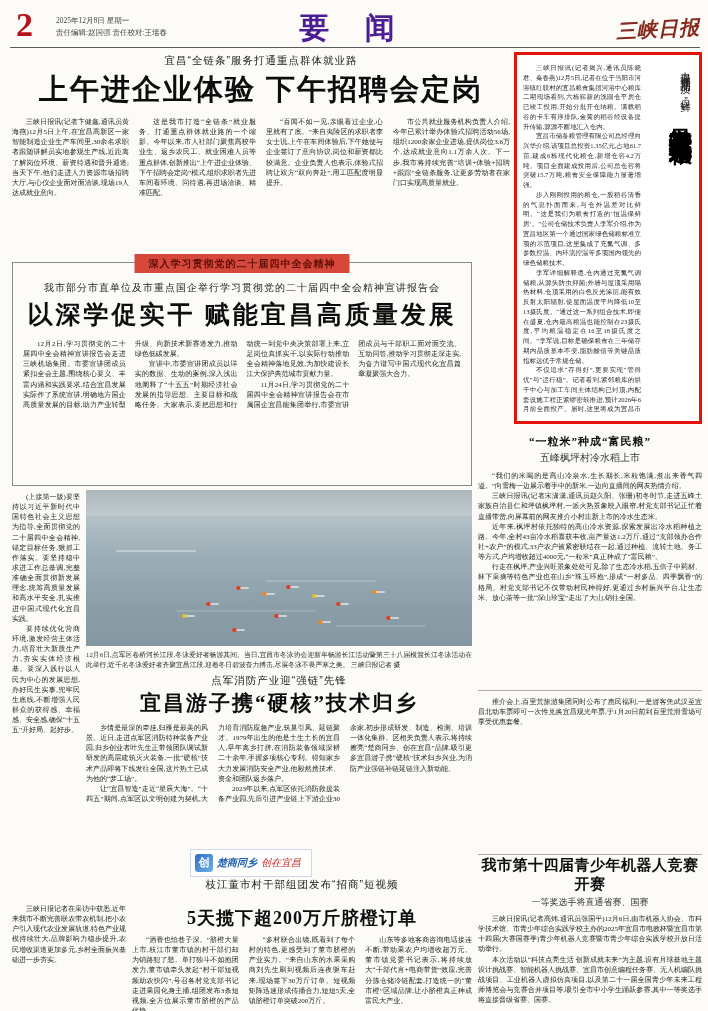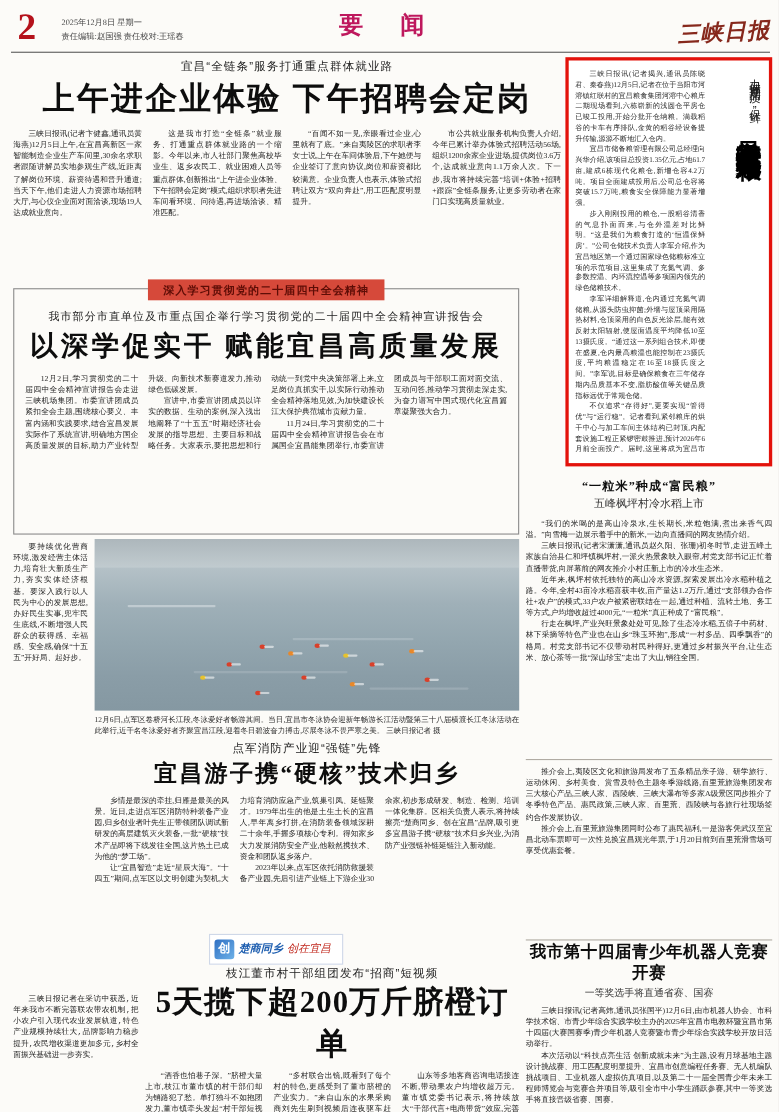--- a/index.html
+++ b/index.html
@@ -7,21 +7,21 @@
   .page {
     position:relative; width:708px; height:1011px; margin:0 auto;
     background:#fcfbf8; overflow:hidden;
     font-family:"Liberation Serif", serif; color:#1c1c1c;
   }
   
   .pagenum { position:absolute; left:16px; top:6px; font-size:34px; font-weight:bold;
     color:#b5121b; font-family:"Liberation Serif",serif; }
   .header-meta { position:absolute; left:56px; top:15px; font-size:7.5px; line-height:1.6; color:#444; }
   .section-title { position:absolute; left:0; right:0; top:8px; text-align:center;
-    font-size:22px; font-weight:bold; letter-spacing:14px; color:#be185d; }
+    font-size:30px; font-weight:bold; letter-spacing:14px; color:#4c1d95; }
   .masthead { position:absolute; right:8px; top:16px; font-size:20px; font-weight:bold;
     font-style:italic; color:#86281c; transform:rotate(-3deg); letter-spacing:1px; }
   .header-rule { position:absolute; left:10px; right:8px; top:47px; border-top:1.5px solid #5a5a5a; }
 
   
   .kicker { text-align:center; font-size:10.5px; color:#222; letter-spacing:1px;
     font-family:"Liberation Sans",sans-serif; }
   .headline { text-align:center; font-weight:bold; color:#0d0d0d; }
   .body-text { font-size:7px; line-height:1.45; text-align:justify; color:#232323; overflow:hidden; }
   .body-text p { text-indent:2em; margin:0; }
@@ -55,21 +55,21 @@
     font-family:"Liberation Sans",sans-serif; }
   .study-box .kicker { font-size:10px; margin-top:4px; }
   .study-box .headline { font-size:25px; letter-spacing:3px; margin-top:3px; }
   .study-box .body-text { margin-top:8px; height:146px; column-count:4; column-gap:9px; }
 
   
   .rail { position:absolute; left:12px; top:492px; width:68px; height:404px;
     font-size:7px; line-height:1.45; text-align:justify; overflow:hidden; color:#232323; }
   .rail p { text-indent:2em; }
   .bottom-left { position:absolute; left:12px; top:904px; width:114px; height:100px;
-    font-size:7px; line-height:1.45; text-align:justify; overflow:hidden; color:#232323;font-family:Liberation Mono, monospace; }
+    font-size:7px; line-height:1.45; text-align:justify; overflow:hidden; color:#232323; }
   .bottom-left p { text-indent:2em; }
 
   
   .photo { position:absolute; left:86px; top:490px; width:386px; height:156px;
     background:linear-gradient(180deg,#c6cfd3 0%,#b3c0c6 18%,#9fb0b8 38%,#93a6af 60%,#8a9da7 80%,#8598a2 100%);
     overflow:hidden; }
   .photo .shore { position:absolute; left:0; right:0; top:0; height:26px;
     background:linear-gradient(180deg,#aab4b9,#c2ccd0); opacity:.9; }
   .photo .streak { position:absolute; height:2px; background:rgba(255,255,255,.35); border-radius:2px; }
   .swimmer { position:absolute; width:5px; height:4px; border-radius:50%; }
@@ -88,21 +88,21 @@
     background:#fff; display:flex; align-items:center; gap:4px; padding:2px 4px;
     border:1px solid #cfd8e8; }
   .badge-icon { width:18px; height:18px; border-radius:3px; color:#fff; font-size:11px;
     font-weight:bold; display:flex; align-items:center; justify-content:center;
     background:linear-gradient(135deg,#2f6fc2,#6db1e8); font-family:"Liberation Sans",sans-serif; }
   .badge-line1 { color:#1f5fb0; font-weight:bold; font-size:10px; font-style:italic; }
   .badge-line2 { color:#c0271d; font-weight:normal; font-size:10px; font-style:italic; }
 
   
   .story-orange { position:absolute; left:132px; top:878px; width:340px; }
-  .story-orange .headline { font-size:28px; letter-spacing:1px; margin-top:0; }
+  .story-orange .headline { font-size:18px; letter-spacing:1px; margin-top:14px; }
   .story-orange .body-text { margin-top:5px; height:84px; column-count:3; column-gap:10px; }
 
   
   .rc { position:absolute; left:478px; width:224px; }
   .story-rice { top:434px; }
   .story-rice .headline { font-size:11px; letter-spacing:1px; }
   .subhead { text-align:center; font-size:10px; color:#333; margin-top:2px; }
   .story-rice .body-text { margin-top:6px; height:212px; }
   .rc-rule { position:absolute; left:478px; width:224px; border-top:1px solid #b0aba3; }
   .story-tourism { top:692px; }
@@ -159,20 +159,21 @@
     <div class="kicker">我市部分市直单位及市重点国企举行学习贯彻党的二十届四中全会精神宣讲报告会</div>
     <div class="headline">以深学促实干 赋能宜昌高质量发展</div>
     <div class="body-text">
         <p>12月2日,学习贯彻党的二十届四中全会精神宣讲报告会走进三峡机场集团。市委宣讲团成员紧扣全会主题,围绕核心要义、丰富内涵和实践要求,结合宜昌发展实际作了系统宣讲,明确地方国企高质量发展的目标,助力产业转型升级、向新技术新赛道发力,推动绿色低碳发展。</p>
         <p>宣讲中,市委宣讲团成员以详实的数据、生动的案例,深入浅出地阐释了“十五五”时期经济社会发展的指导思想、主要目标和战略任务。大家表示,要把思想和行动统一到党中央决策部署上来,立足岗位真抓实干,以实际行动推动全会精神落地见效,为加快建设长江大保护典范城市贡献力量。</p>
         <p>11月24日,学习贯彻党的二十届四中全会精神宣讲报告会在市属国企宜昌能集团举行,市委宣讲团成员与干部职工面对面交流、互动问答,推动学习贯彻走深走实,为奋力谱写中国式现代化宜昌篇章凝聚强大合力。</p>
       </div>
   </div>
 
   <div class="rail">
+      <p>(上接第一版)要坚持以习近平新时代中国特色社会主义思想为指导,全面贯彻党的二十届四中全会精神,锚定目标任务,狠抓工作落实。要坚持稳中求进工作总基调,完整准确全面贯彻新发展理念,统筹高质量发展和高水平安全,扎实推进中国式现代化宜昌实践。</p>
       <p>要持续优化营商环境,激发经营主体活力,培育壮大新质生产力,夯实实体经济根基。要深入践行以人民为中心的发展思想,办好民生实事,兜牢民生底线,不断增强人民群众的获得感、幸福感、安全感,确保“十五五”开好局、起好步。</p>
     </div>
   <div class="bottom-left">
       <p>三峡日报记者在采访中获悉,近年来我市不断完善联农带农机制,把小农户引入现代农业发展轨道,特色产业规模持续壮大,品牌影响力稳步提升,农民增收渠道更加多元,乡村全面振兴基础进一步夯实。</p>
     </div>
 
   <div class="photo">
     <div class="shore"></div>
     <div class="streak" style="left:30px;top:60px;width:80px;"></div>
     <div class="streak" style="left:180px;top:90px;width:110px;opacity:.5;"></div>
@@ -231,29 +232,28 @@
         <p>三峡日报讯(记者宋潇潇,通讯员赵久阳、张珊)初冬时节,走进五峰土家族自治县仁和坪镇枫坪村,一派火热景象映入眼帘,村党支部书记正忙着直播带货,向屏幕前的网友推介小村庄新上市的冷水生态米。</p>
         <p>近年来,枫坪村依托独特的高山冷水资源,探索发展出冷水稻种植之路。今年,全村43亩冷水稻喜获丰收,亩产量达1.2万斤,通过“支部领办合作社+农户”的模式,33户农户被紧密联结在一起,通过种植、流转土地、务工等方式,户均增收超过4000元,“一粒米”真正种成了“富民粮”。</p>
         <p>行走在枫坪,产业兴旺景象处处可见,除了生态冷水稻,五倍子中药材、林下采摘等特色产业也在山乡“珠玉环抱”,形成“一村多品、四季飘香”的格局。村党支部书记不仅带动村民种得好,更通过乡村振兴平台,让生态米、放心茶等一批“深山珍宝”走出了大山,销往全国。</p>
       </div>
   </div>
 
   <div class="rc-rule" style="top:690px;"></div>
 
   <div class="rc story-tourism" style="position:absolute;">
     <div class="body-text">
-        <p>推介会上,夷陵区文化和旅游局发布了五条精品亲子游、研学旅行、运动休闲、乡村美食、赏雪及特色主题冬季游线路,百里荒旅游集团发布三大核心产品,三峡人家、西陵峡、三峡大瀑布等多家A级景区同步推介了冬季特色产品、惠民政策,三峡人家、百里荒、西陵峡与各旅行社现场签约合作发展协议。</p>
         <p>推介会上,百里荒旅游集团同时公布了惠民福利,一是游客凭武汉至宜昌北动车票即可一次性兑换宜昌观光年票,于1月20日前到百里荒滑雪场可享受优惠套餐。</p>
       </div>
   </div>
 
   <div class="rc-rule" style="top:854px;"></div>
 
   <div class="rc story-robot" style="position:absolute;">
     <div class="headline">我市第十四届青少年机器人竞赛开赛</div>
     <div class="subhead">一等奖选手将直通省赛、国赛</div>
     <div class="body-text">
         <p>三峡日报讯(记者高炜,通讯员张国平)12月6日,由市机器人协会、市科学技术馆、市青少年综合实践学校主办的2025年宜昌市电教杯暨宜昌市第十四届(大赛国赛季)青少年机器人竞赛暨市青少年综合实践学校开放日活动举行。</p>
-        <p>本次活动以“科技点亮生活 创新成就未来”为主题,设有月球基地主题设计挑战赛、用工匹配度明显提升、宜昌市创意编程任务赛、无人机编队挑战项目、工业机器人虚拟仿真项目,以及第二十一届全国青少年未来工程师博览会与竞赛合并项目等,吸引全市中小学生踊跃参赛,其中一等奖选手将直接晋级省赛、国赛。</p>
+        <p>本次活动以“科技点亮生活 创新成就未来”为主题,设有月球基地主题设计挑战赛、智能机器人挑战赛、宜昌市创意编程任务赛、无人机编队挑战项目、工业机器人虚拟仿真项目,以及第二十一届全国青少年未来工程师博览会与竞赛合并项目等,吸引全市中小学生踊跃参赛,其中一等奖选手将直接晋级省赛、国赛。</p>
       </div>
   </div>
 
 </div>
 
 </body></html>

